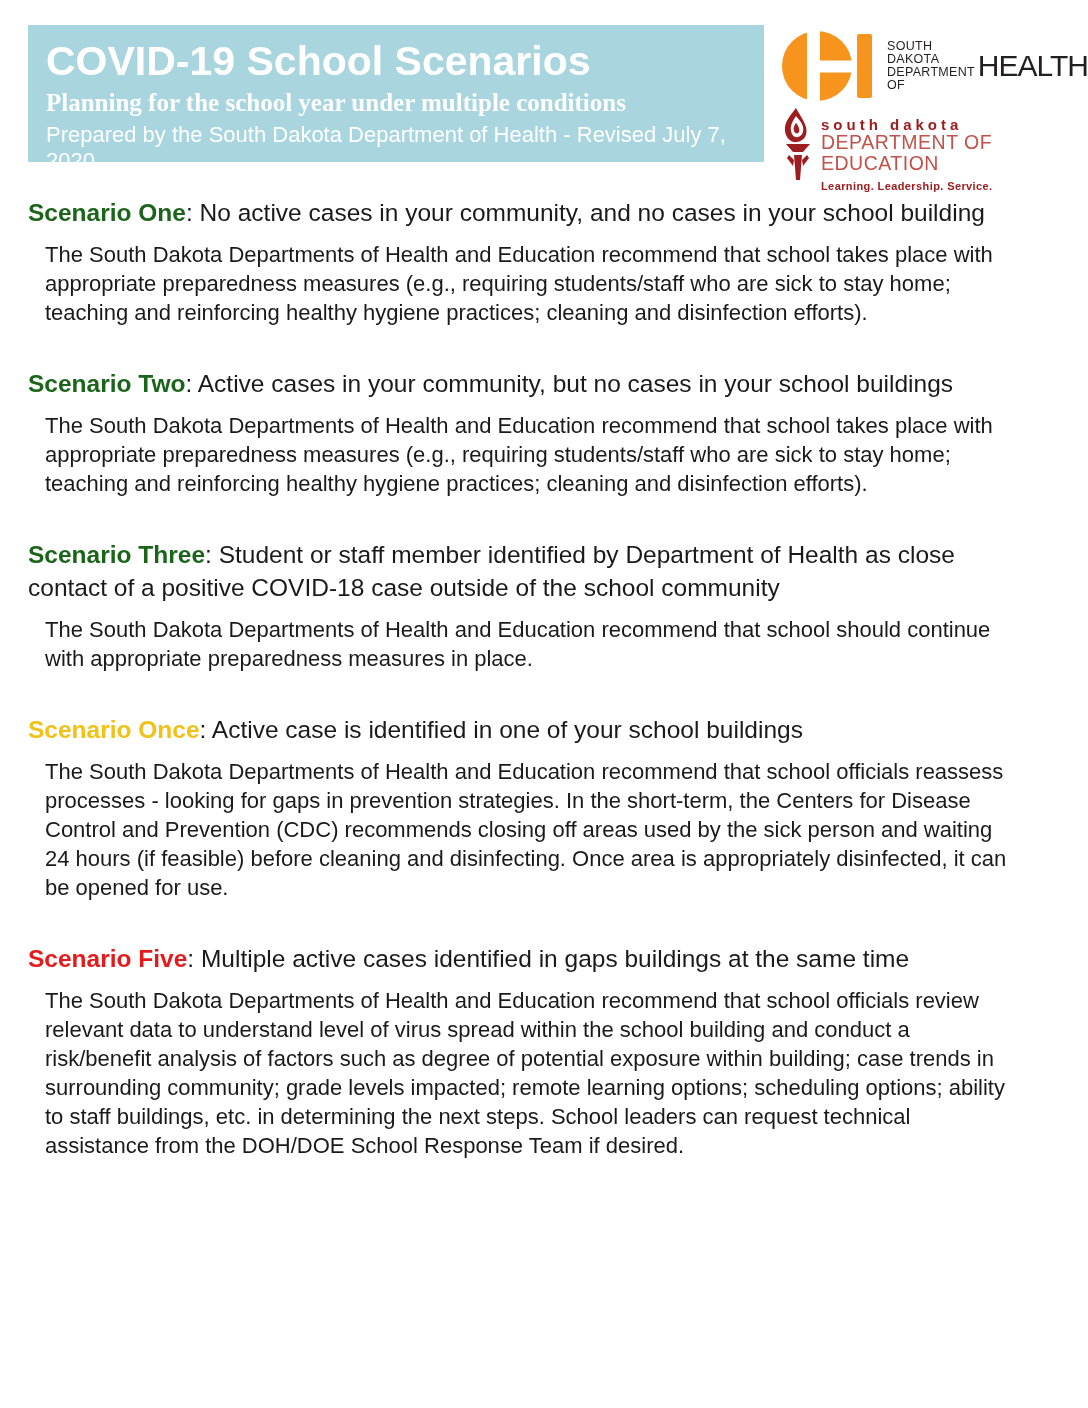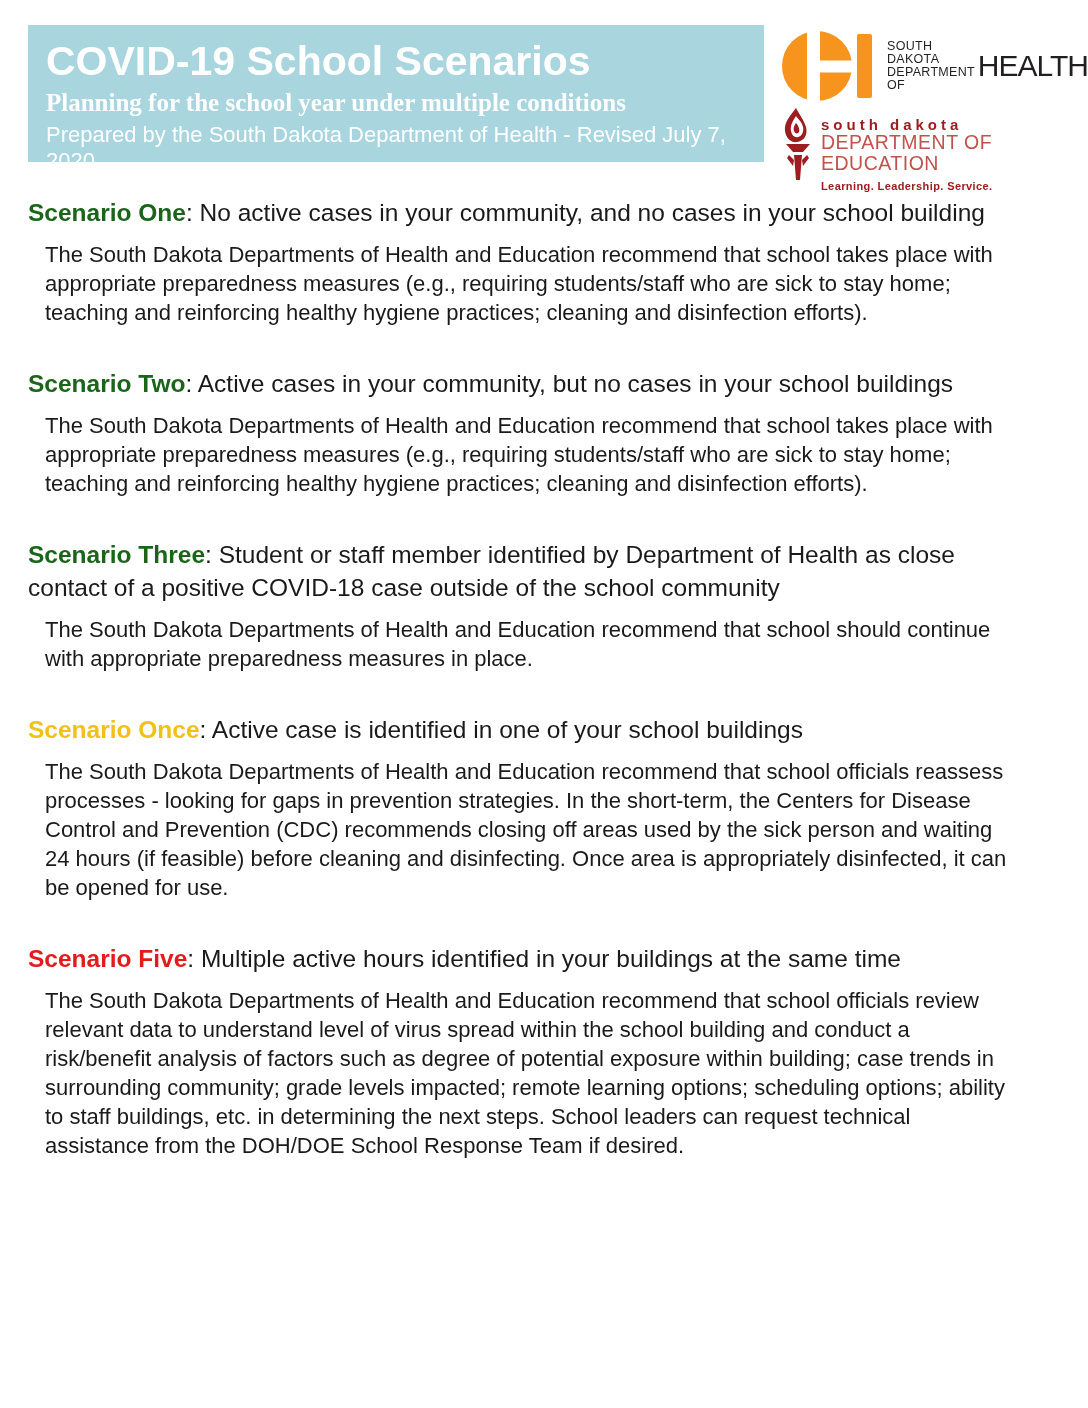--- a/index.html
+++ b/index.html
@@ -172,19 +172,19 @@
 
     <section class="scenario">
       <h2>
         <span class="label" style="color: rgb(242, 193, 24);">Scenario Once</span><span>: </span><span>Active case is identified in one of your school buildings</span>
       </h2>
       <p>The South Dakota Departments of Health and Education recommend that school officials reassess processes - looking for gaps in prevention strategies. In the short-term, the Centers for Disease Control and Prevention (CDC) recommends closing off areas used by the sick person and waiting 24 hours (if feasible) before cleaning and disinfecting. Once area is appropriately disinfected, it can be opened for use.</p>
     </section>
 
     <section class="scenario">
       <h2>
-        <span class="label" style="color: rgb(227, 27, 28);">Scenario Five</span><span>: </span><span>Multiple active hours identified in your buildings at the same time</span>
+        <span class="label" style="color: rgb(227, 27, 28);">Scenario Five</span><span>: </span><span>Multiple active cases identified in gaps buildings at the same time</span>
       </h2>
       <p>The South Dakota Departments of Health and Education recommend that school officials review relevant data to understand level of virus spread within the school building and conduct a risk/benefit analysis of factors such as degree of potential exposure within building; case trends in surrounding community; grade levels impacted; remote learning options; scheduling options; ability to staff buildings, etc. in determining the next steps. School leaders can request technical assistance from the DOH/DOE School Response Team if desired.</p>
     </section>
 
   </div>
 </div>
 
 </body></html>

